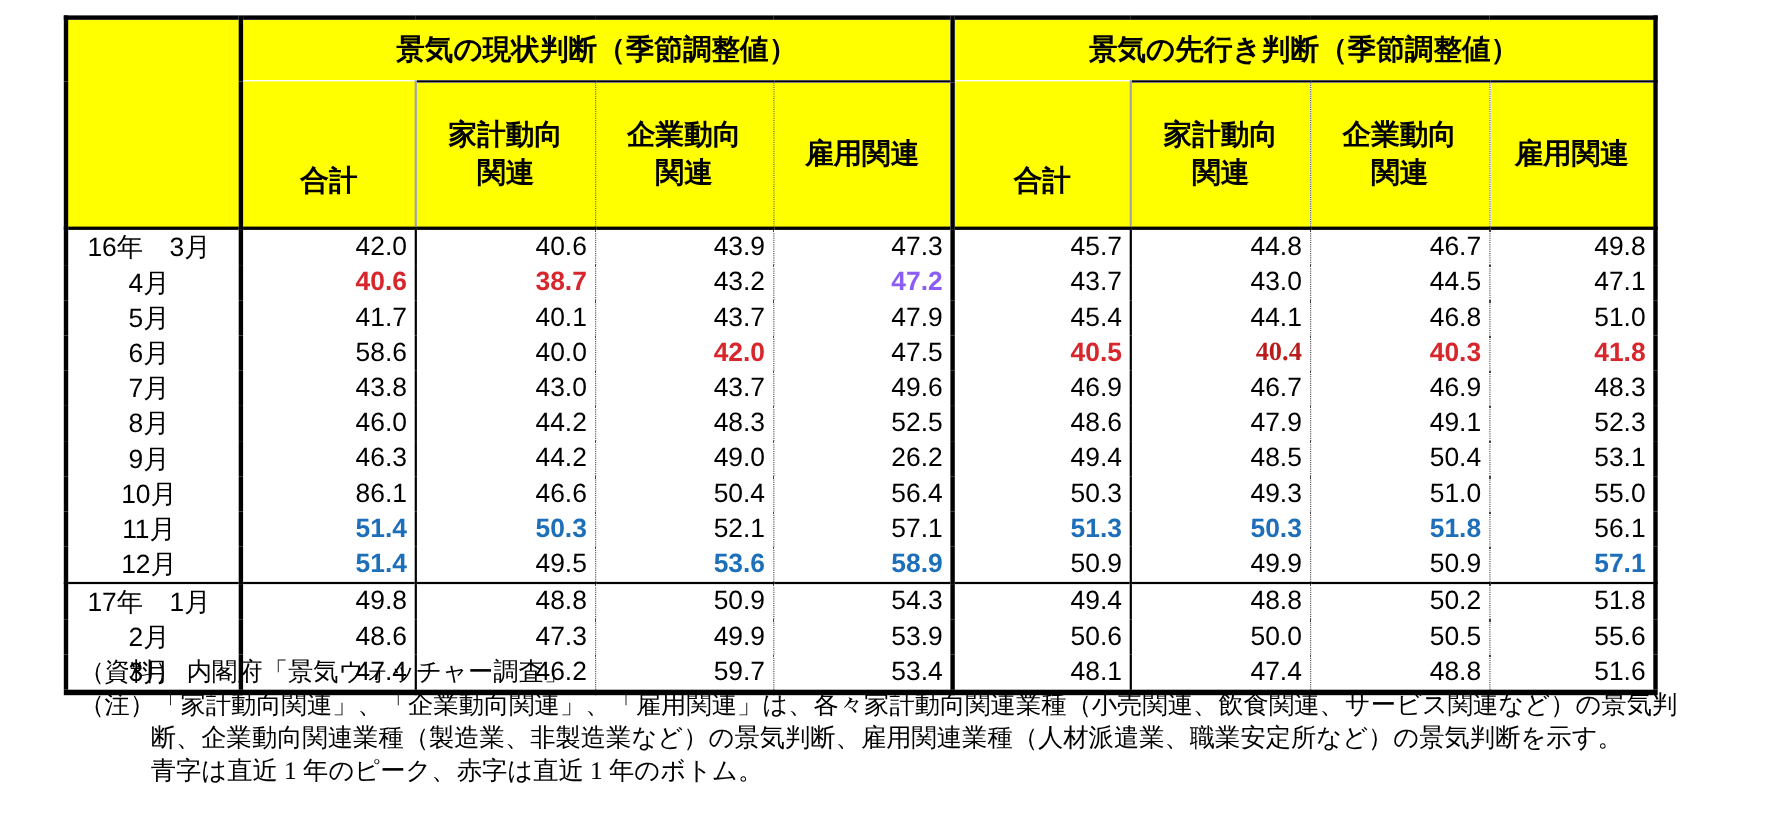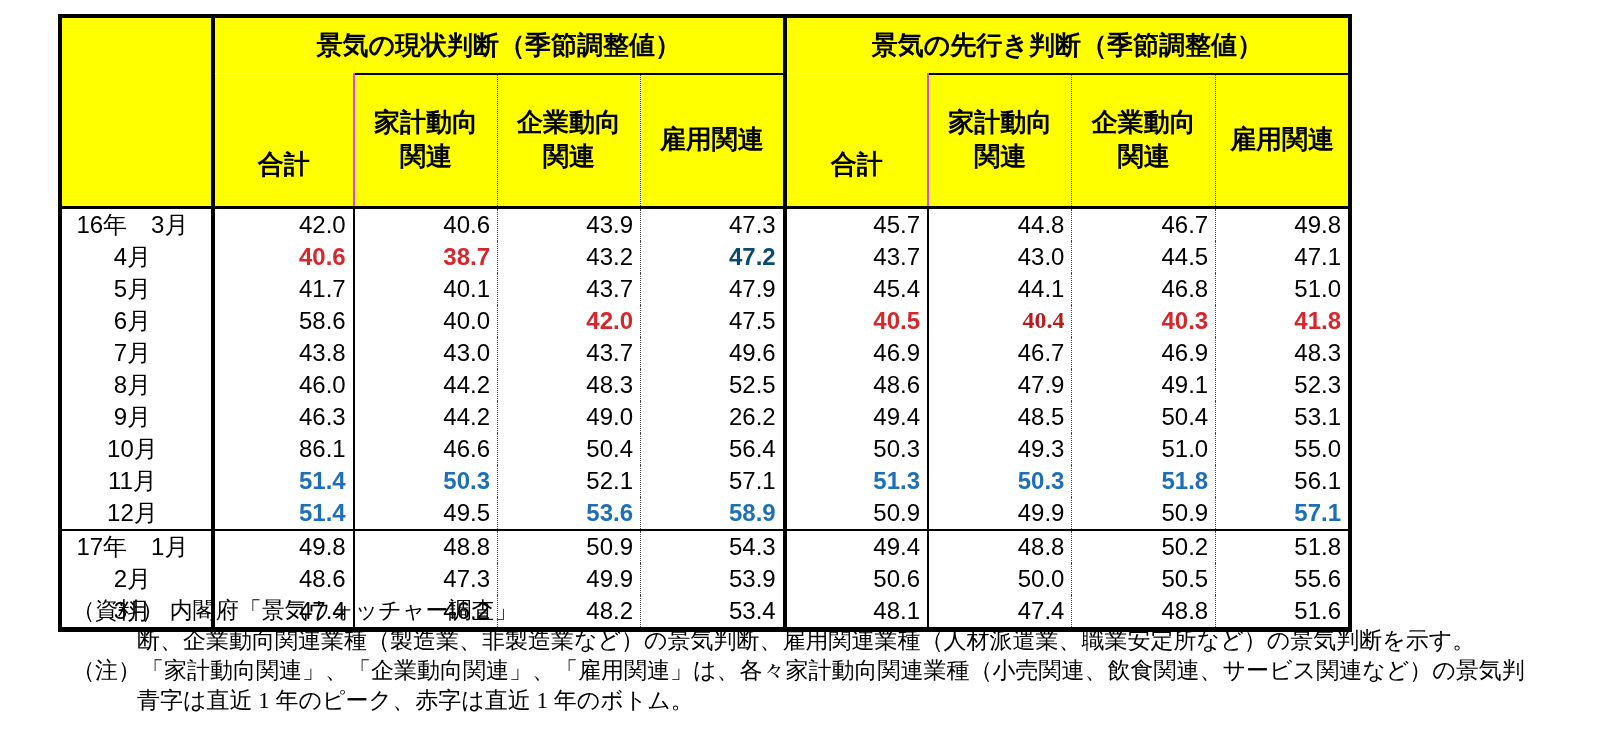--- a/index.html
+++ b/index.html
@@ -1,31 +1,31 @@
 <!DOCTYPE html>
 <html><head>
 <meta charset="utf-8">
 <style>
   html,body{margin:0;padding:0;background:#fff;width:1606px;height:747px;overflow:hidden;
             font-family:"Liberation Sans","DejaVu Sans",sans-serif;}
-  #stage{position:relative;width:1352px;height:747px;background:#fff;}
+  #stage{position:relative;width:1606px;height:747px;background:#fff;}
 
   table.watcher{position:absolute;left:58px;top:14px;border-collapse:collapse;table-layout:fixed;
                 border:4px solid #000;border-bottom-width:5px;}
   table.watcher td,table.watcher th{box-sizing:border-box;padding:0;margin:0;overflow:hidden;}
 
   
   th.corner{background:#ffff00;border-right:4px solid #000;border-bottom:3px solid #000;}
   th.sec-title{background:#ffff00;font-size:26px;font-weight:bold;text-align:center;vertical-align:middle;
                height:58px;color:#000;}
   th.sec-title.sec0{border-right:4px solid #000;}
   tr.subhead th{background:#ffff00;height:133px;font-size:26px;font-weight:bold;color:#000;
                 text-align:center;vertical-align:middle;white-space:pre-line;line-height:1.3;
                 border-bottom:3px solid #000;}
-  tr.subhead th.total{vertical-align:bottom;padding-bottom:24px;border-right:2px solid #d946ef;}
+  tr.subhead th.total{vertical-align:bottom;padding-bottom:24px;border-right:2px solid #a3a3a3;}
   tr.subhead th.sub{border-top:2px solid #000;}
   tr.subhead th.dot{border-right:1px dotted #444;}
   tr.subhead th.thick{border-right:4px solid #000;}
 
   
   tbody td{height:29.6px;font-size:24px;color:#000;vertical-align:middle;background:#fff;}
   tbody td.mon{text-align:center;padding-right:8px;border-right:4px solid #000;white-space:pre;font-weight:400;}
   tbody td.num{text-align:right;padding-right:7px;font-weight:400;}
   tbody td.c1,tbody td.c5{border-right:2px solid #000;}
   tbody td.c2,tbody td.c3,tbody td.c6,tbody td.c7{border-right:1px dotted #444;}
@@ -87,21 +87,21 @@
           <td class="num c5">45.7</td>
           <td class="num c6">44.8</td>
           <td class="num c7">46.7</td>
           <td class="num c8">49.8</td>
         </tr>
         <tr>
           <td class="mon">4月</td>
           <td class="num c1 hl" style="color: rgb(215, 38, 44);">40.6</td>
           <td class="num c2 hl" style="color: rgb(215, 38, 44);">38.7</td>
           <td class="num c3">43.2</td>
-          <td class="num c4 hl" style="color: #0c4a6e;">47.2</td>
+          <td class="num c4 hl" style="color: #8b5cf6;">47.2</td>
           <td class="num c5">43.7</td>
           <td class="num c6">43.0</td>
           <td class="num c7">44.5</td>
           <td class="num c8">47.1</td>
         </tr>
         <tr>
           <td class="mon">5月</td>
           <td class="num c1">41.7</td>
           <td class="num c2">40.1</td>
           <td class="num c3">43.7</td>
@@ -207,32 +207,32 @@
           <td class="num c4">53.9</td>
           <td class="num c5">50.6</td>
           <td class="num c6">50.0</td>
           <td class="num c7">50.5</td>
           <td class="num c8">55.6</td>
         </tr>
         <tr>
           <td class="mon">3月</td>
           <td class="num c1">47.4</td>
           <td class="num c2">46.2</td>
-          <td class="num c3">48.2</td>
+          <td class="num c3">59.7</td>
           <td class="num c4">53.4</td>
           <td class="num c5">48.1</td>
           <td class="num c6">47.4</td>
           <td class="num c7">48.8</td>
           <td class="num c8">51.6</td>
         </tr>
       </tbody>
   </table>
 
   <div id="notes">
     <div class="line">（資料） 内閣府「景気ウォッチャー調査」</div>
     <div id="note-lines">
+        <div class="line">（注）「家計動向関連」、「企業動向関連」、「雇用関連」は、各々家計動向関連業種（小売関連、飲食関連、サービス関連など）の景気判</div>
         <div class="line indent">断、企業動向関連業種（製造業、非製造業など）の景気判断、雇用関連業種（人材派遣業、職業安定所など）の景気判断を示す。</div>
-        <div class="line">（注）「家計動向関連」、「企業動向関連」、「雇用関連」は、各々家計動向関連業種（小売関連、飲食関連、サービス関連など）の景気判</div>
         <div class="line indent">青字は直近 1 年のピーク、赤字は直近 1 年のボトム。</div>
       </div>
   </div>
 
 </div>
 
 </body></html>

